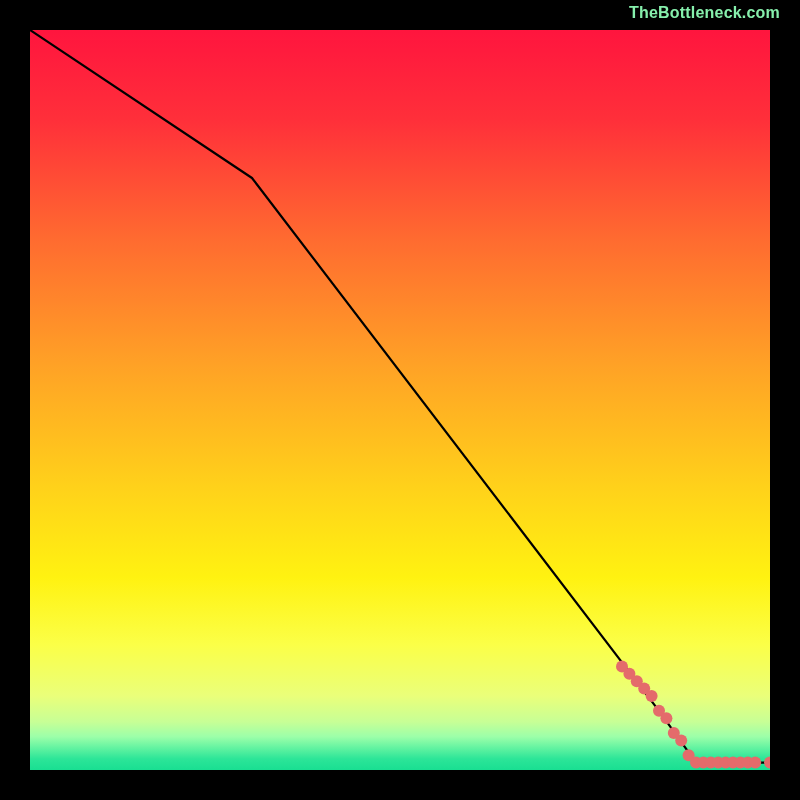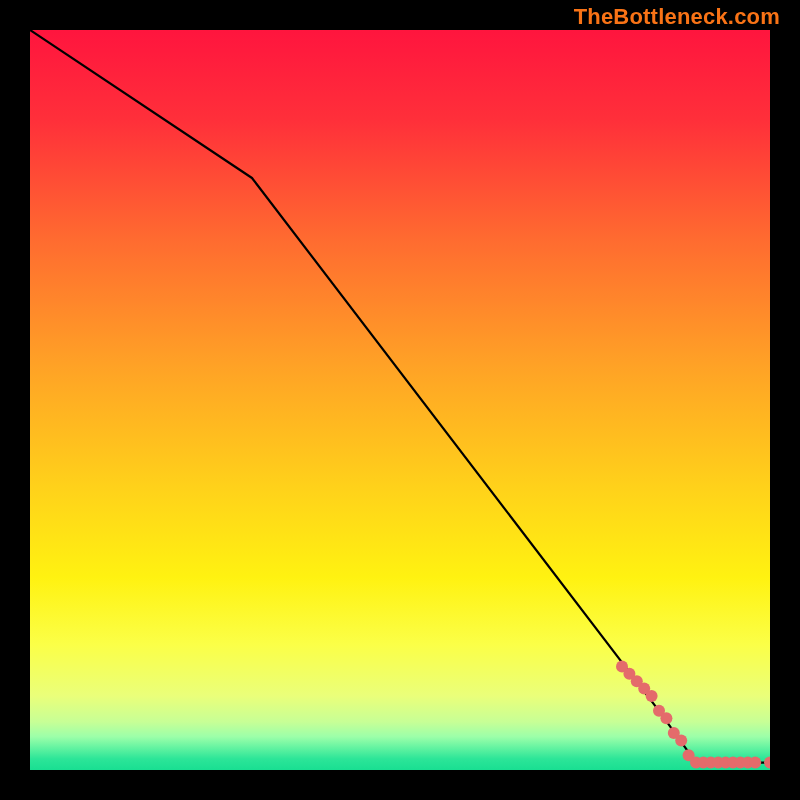--- a/index.html
+++ b/index.html
@@ -14,22 +14,22 @@
   .stage {
     position: relative;
     width: 800px;
     height: 800px;
     background: #000;
   }
   .watermark {
     position: absolute;
     top: 4px;
     right: 20px;
-    color: #f97316;
-    font-size: 22px;
+    color: #86efac;
+    font-size: 16px;
     font-weight: 600;
     letter-spacing: 0.2px;
     z-index: 20;
   }
   .plot {
     position: absolute;
     left: 30px;
     top: 30px;
     width: 740px;
     height: 740px;

